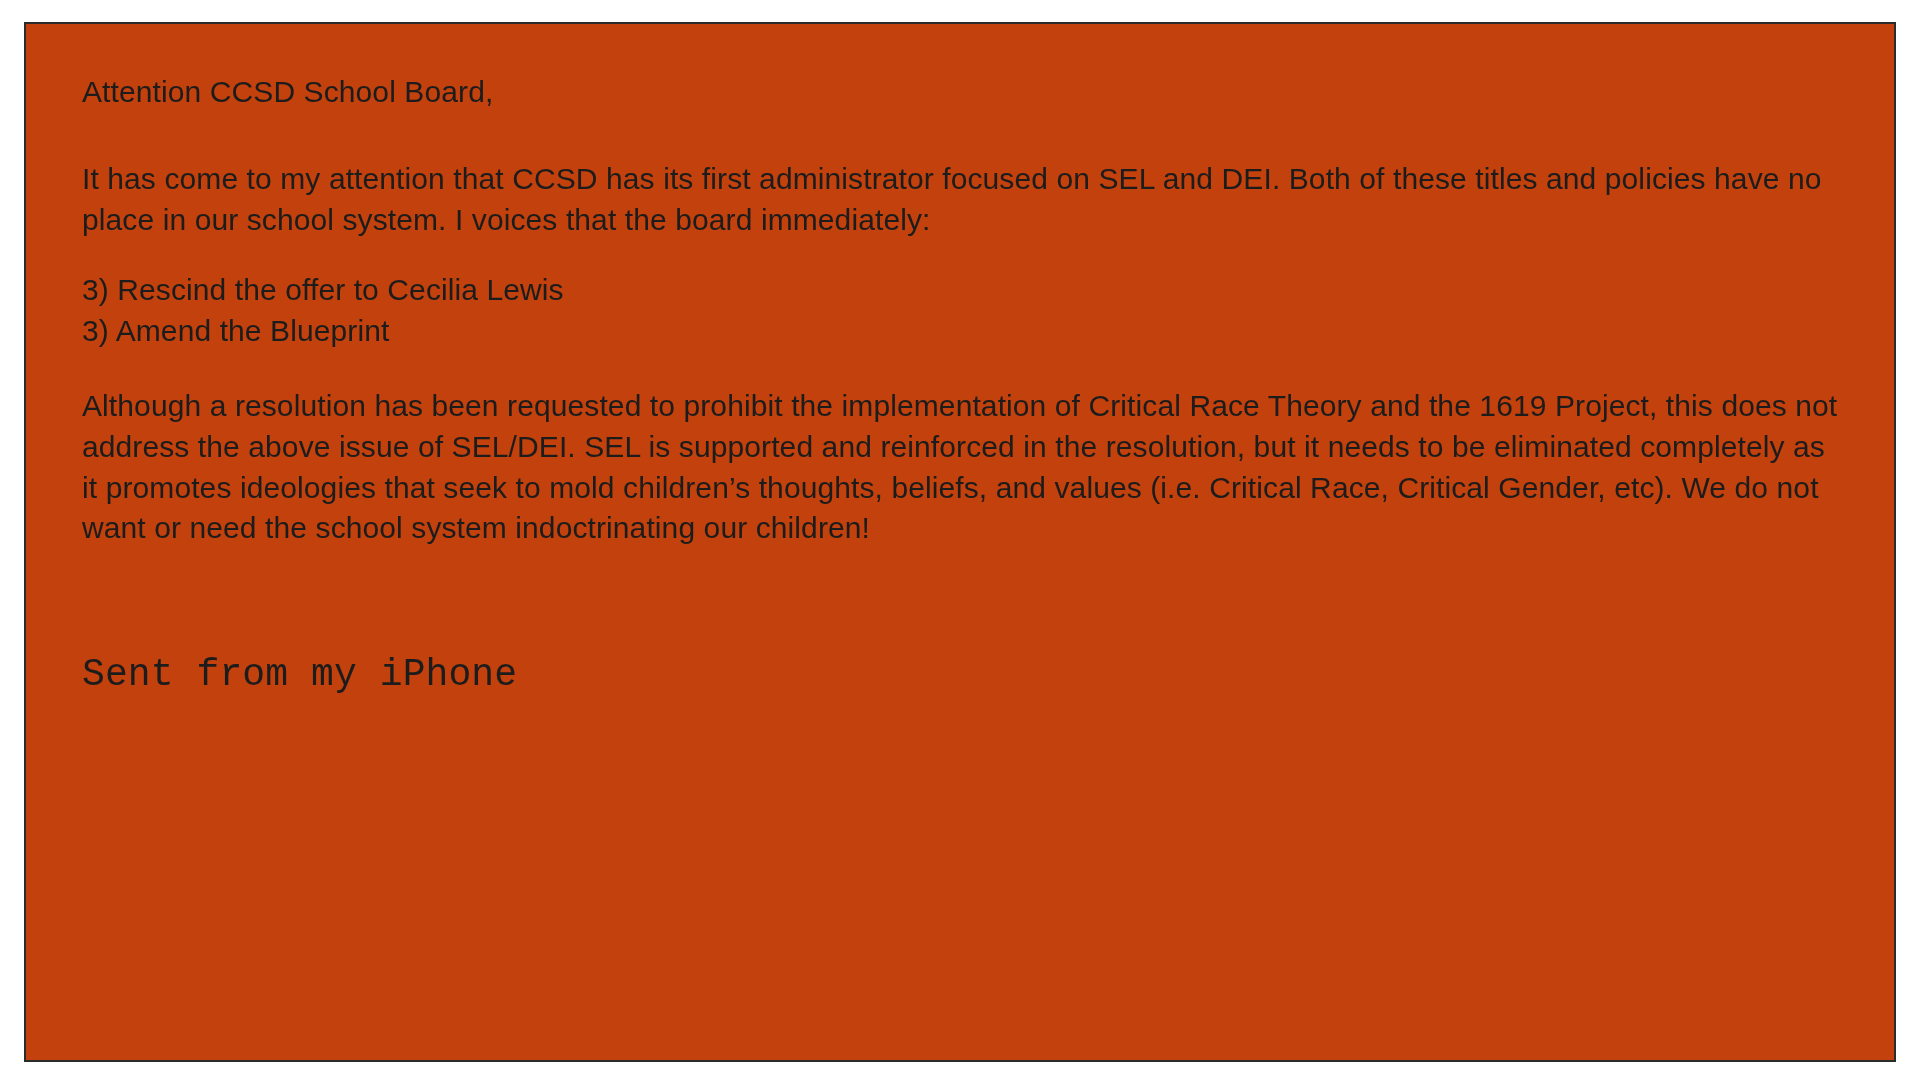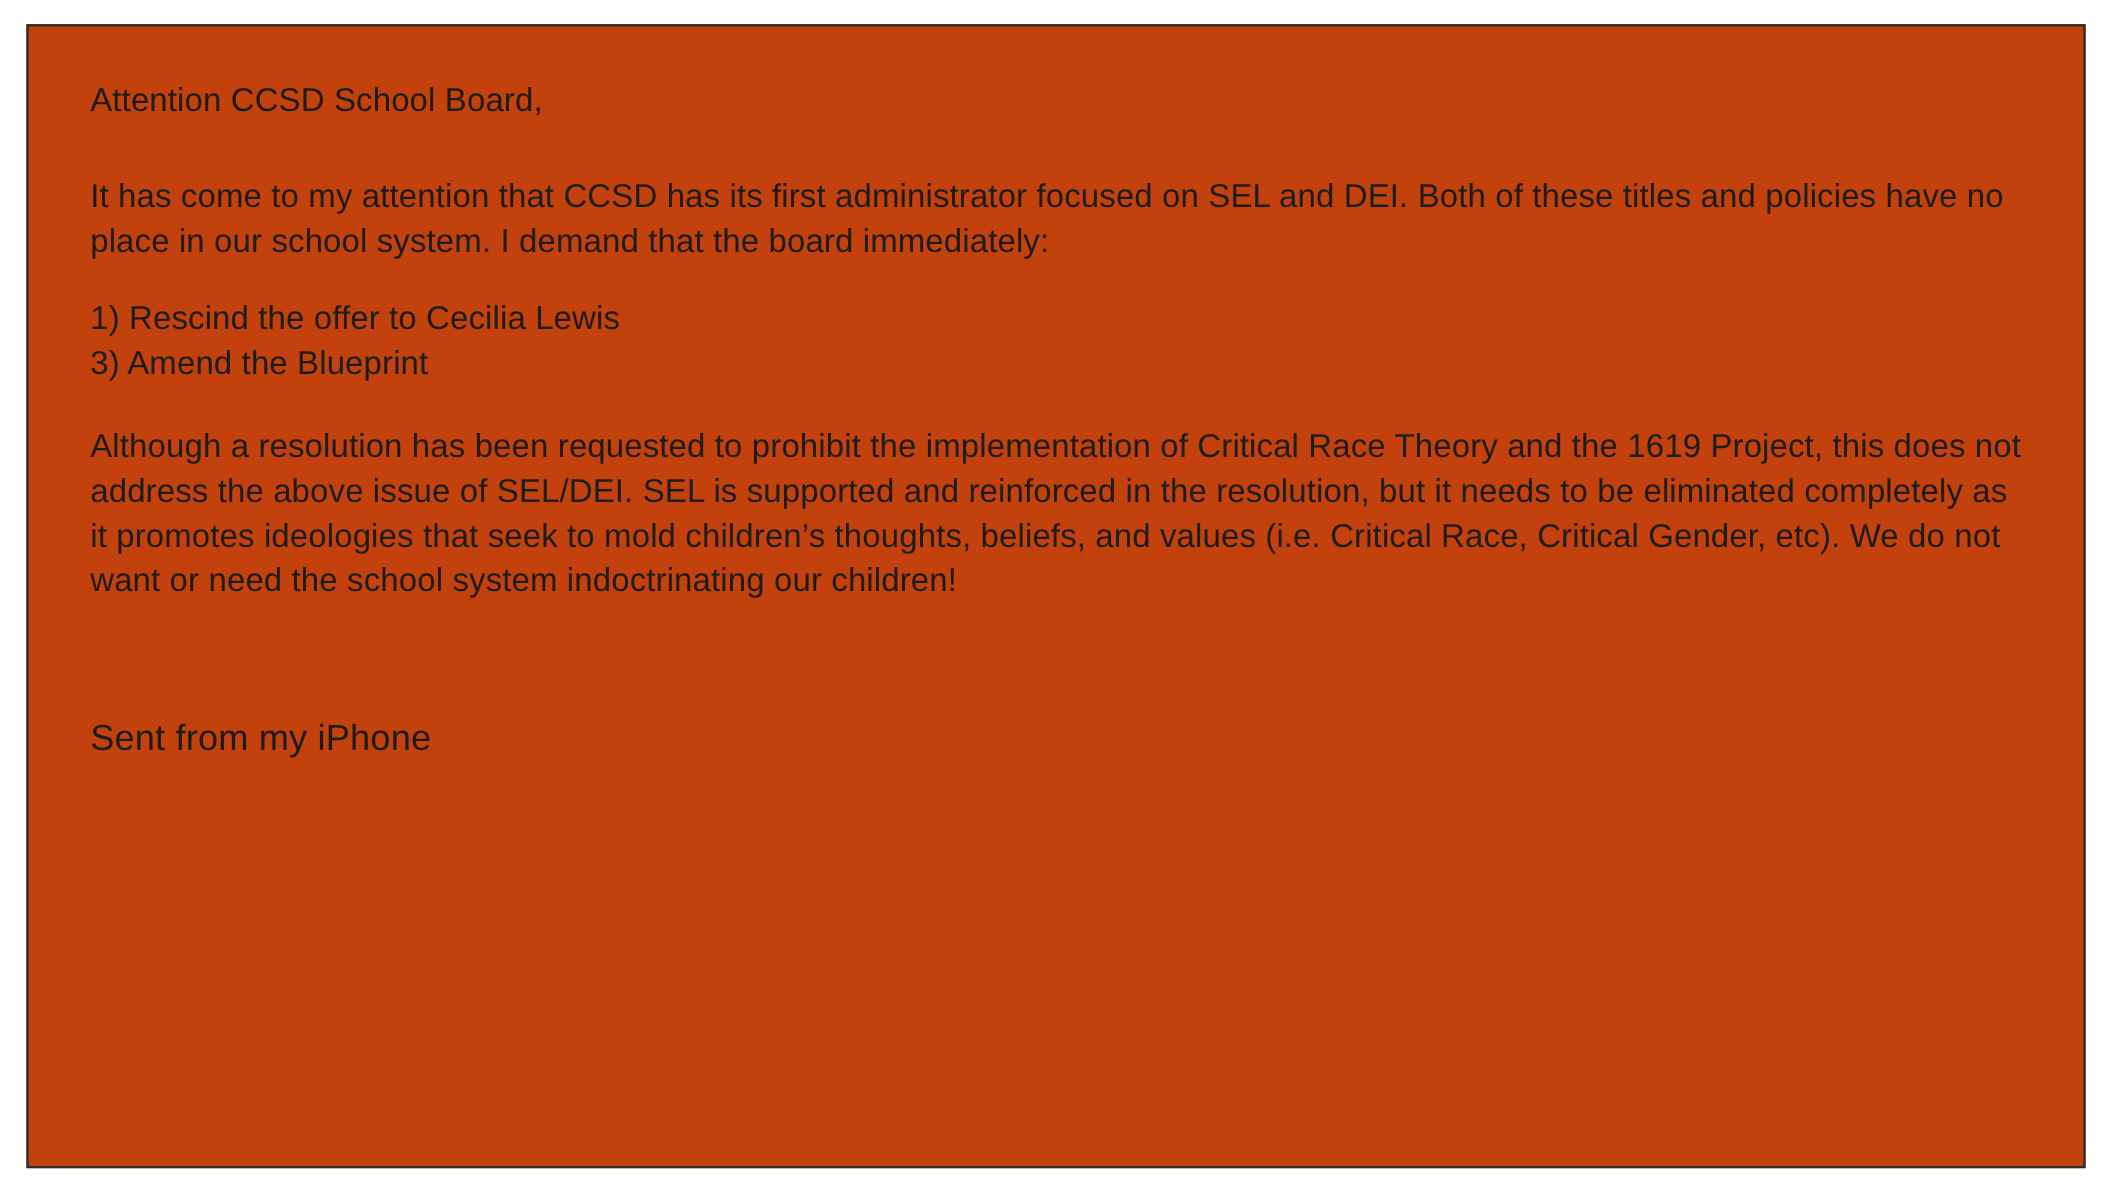--- a/index.html
+++ b/index.html
@@ -52,38 +52,39 @@
   .demand-list li {
     margin: 0;
     padding: 0;
     line-height: 1.36;
   }
   .para.closing {
     margin-bottom: 0;
   }
   .signoff {
     margin-top: 100px;
-    font-size: 33px;
+    font-size: 38px;
     line-height: 1.36;
     color: #1c1c1c;
+    font-family: Liberation Mono, monospace;
   }
 </style>
 </head>
 <body>
 
 <div class="page">
   <div class="document-frame">
     <div class="letter-body">
 
       <p class="para salutation">Attention CCSD School Board,</p>
 
-      <p class="para">It has come to my attention that CCSD has its first administrator focused on SEL and DEI. Both of these titles and policies have no place in our school system. I demand that the board immediately:</p>
+      <p class="para">It has come to my attention that CCSD has its first administrator focused on SEL and DEI. Both of these titles and policies have no place in our school system. I voices that the board immediately:</p>
 
       <ul class="demand-list">
-        <li>1) Rescind the offer to Cecilia Lewis</li>
+        <li>3) Rescind the offer to Cecilia Lewis</li>
         <li>3) Amend the Blueprint</li>
       </ul>
 
       <p class="para">Although a resolution has been requested to prohibit the implementation of Critical Race Theory and the 1619 Project, this does not address the above issue of SEL/DEI. SEL is supported and reinforced in the resolution, but it needs to be eliminated completely as it promotes ideologies that seek to mold children’s thoughts, beliefs, and values (i.e. Critical Race, Critical Gender, etc). We do not want or need the school system indoctrinating our children!</p>
 
 
       <p class="signoff">Sent from my iPhone</p>
 
     </div>
   </div>

